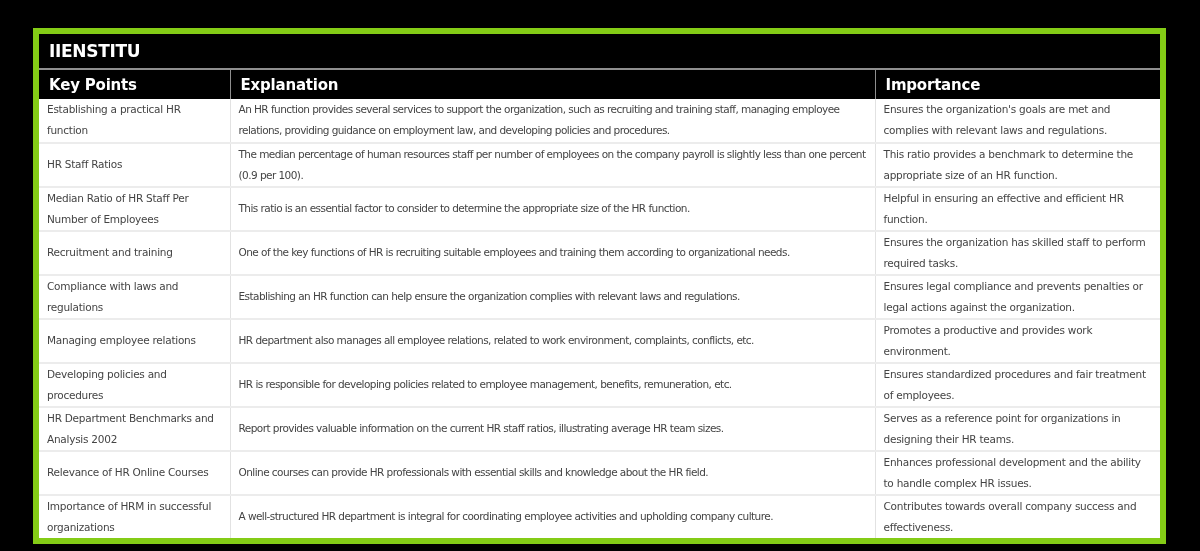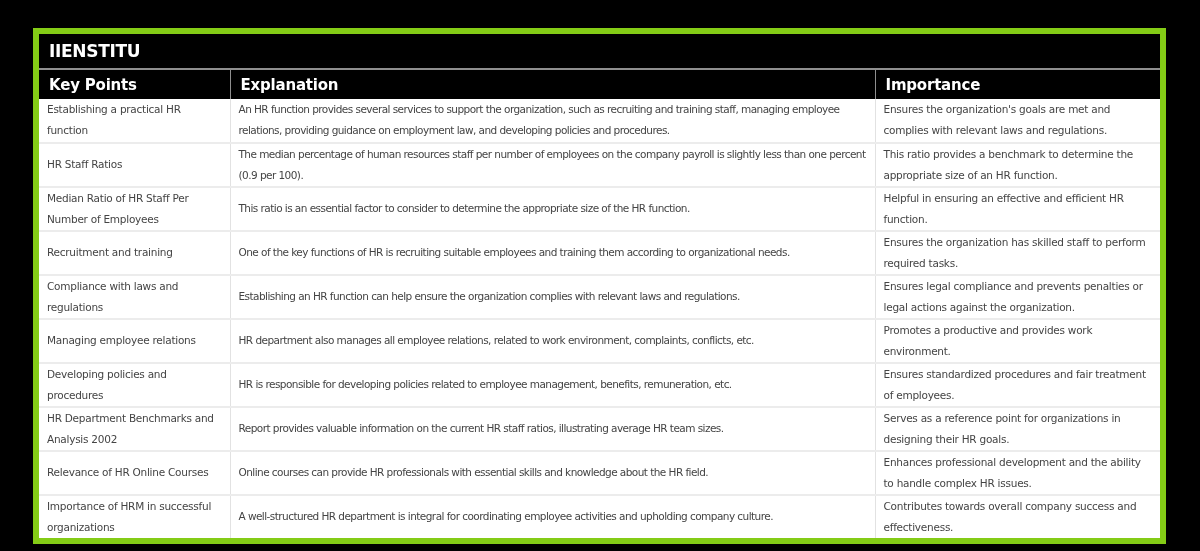--- a/index.html
+++ b/index.html
@@ -125,21 +125,21 @@
         <td>Promotes a productive and provides work environment.</td>
       </tr>
       <tr class="h2">
         <td>Developing policies and procedures</td>
         <td class="expl">HR is responsible for developing policies related to employee management, benefits, remuneration, etc.</td>
         <td>Ensures standardized procedures and fair treatment of employees.</td>
       </tr>
       <tr class="h2">
         <td>HR Department Benchmarks and Analysis 2002</td>
         <td class="expl">Report provides valuable information on the current HR staff ratios, illustrating average HR team sizes.</td>
-        <td>Serves as a reference point for organizations in designing their HR goals.</td>
+        <td>Serves as a reference point for organizations in designing their HR teams.</td>
       </tr>
       <tr class="h2">
         <td>Relevance of HR Online Courses</td>
         <td class="expl">Online courses can provide HR professionals with essential skills and knowledge about the HR field.</td>
         <td>Enhances professional development and the ability to handle complex HR issues.</td>
       </tr>
       <tr class="h2">
         <td>Importance of HRM in successful organizations</td>
         <td class="expl">A well-structured HR department is integral for coordinating employee activities and upholding company culture.</td>
         <td>Contributes towards overall company success and effectiveness.</td>

